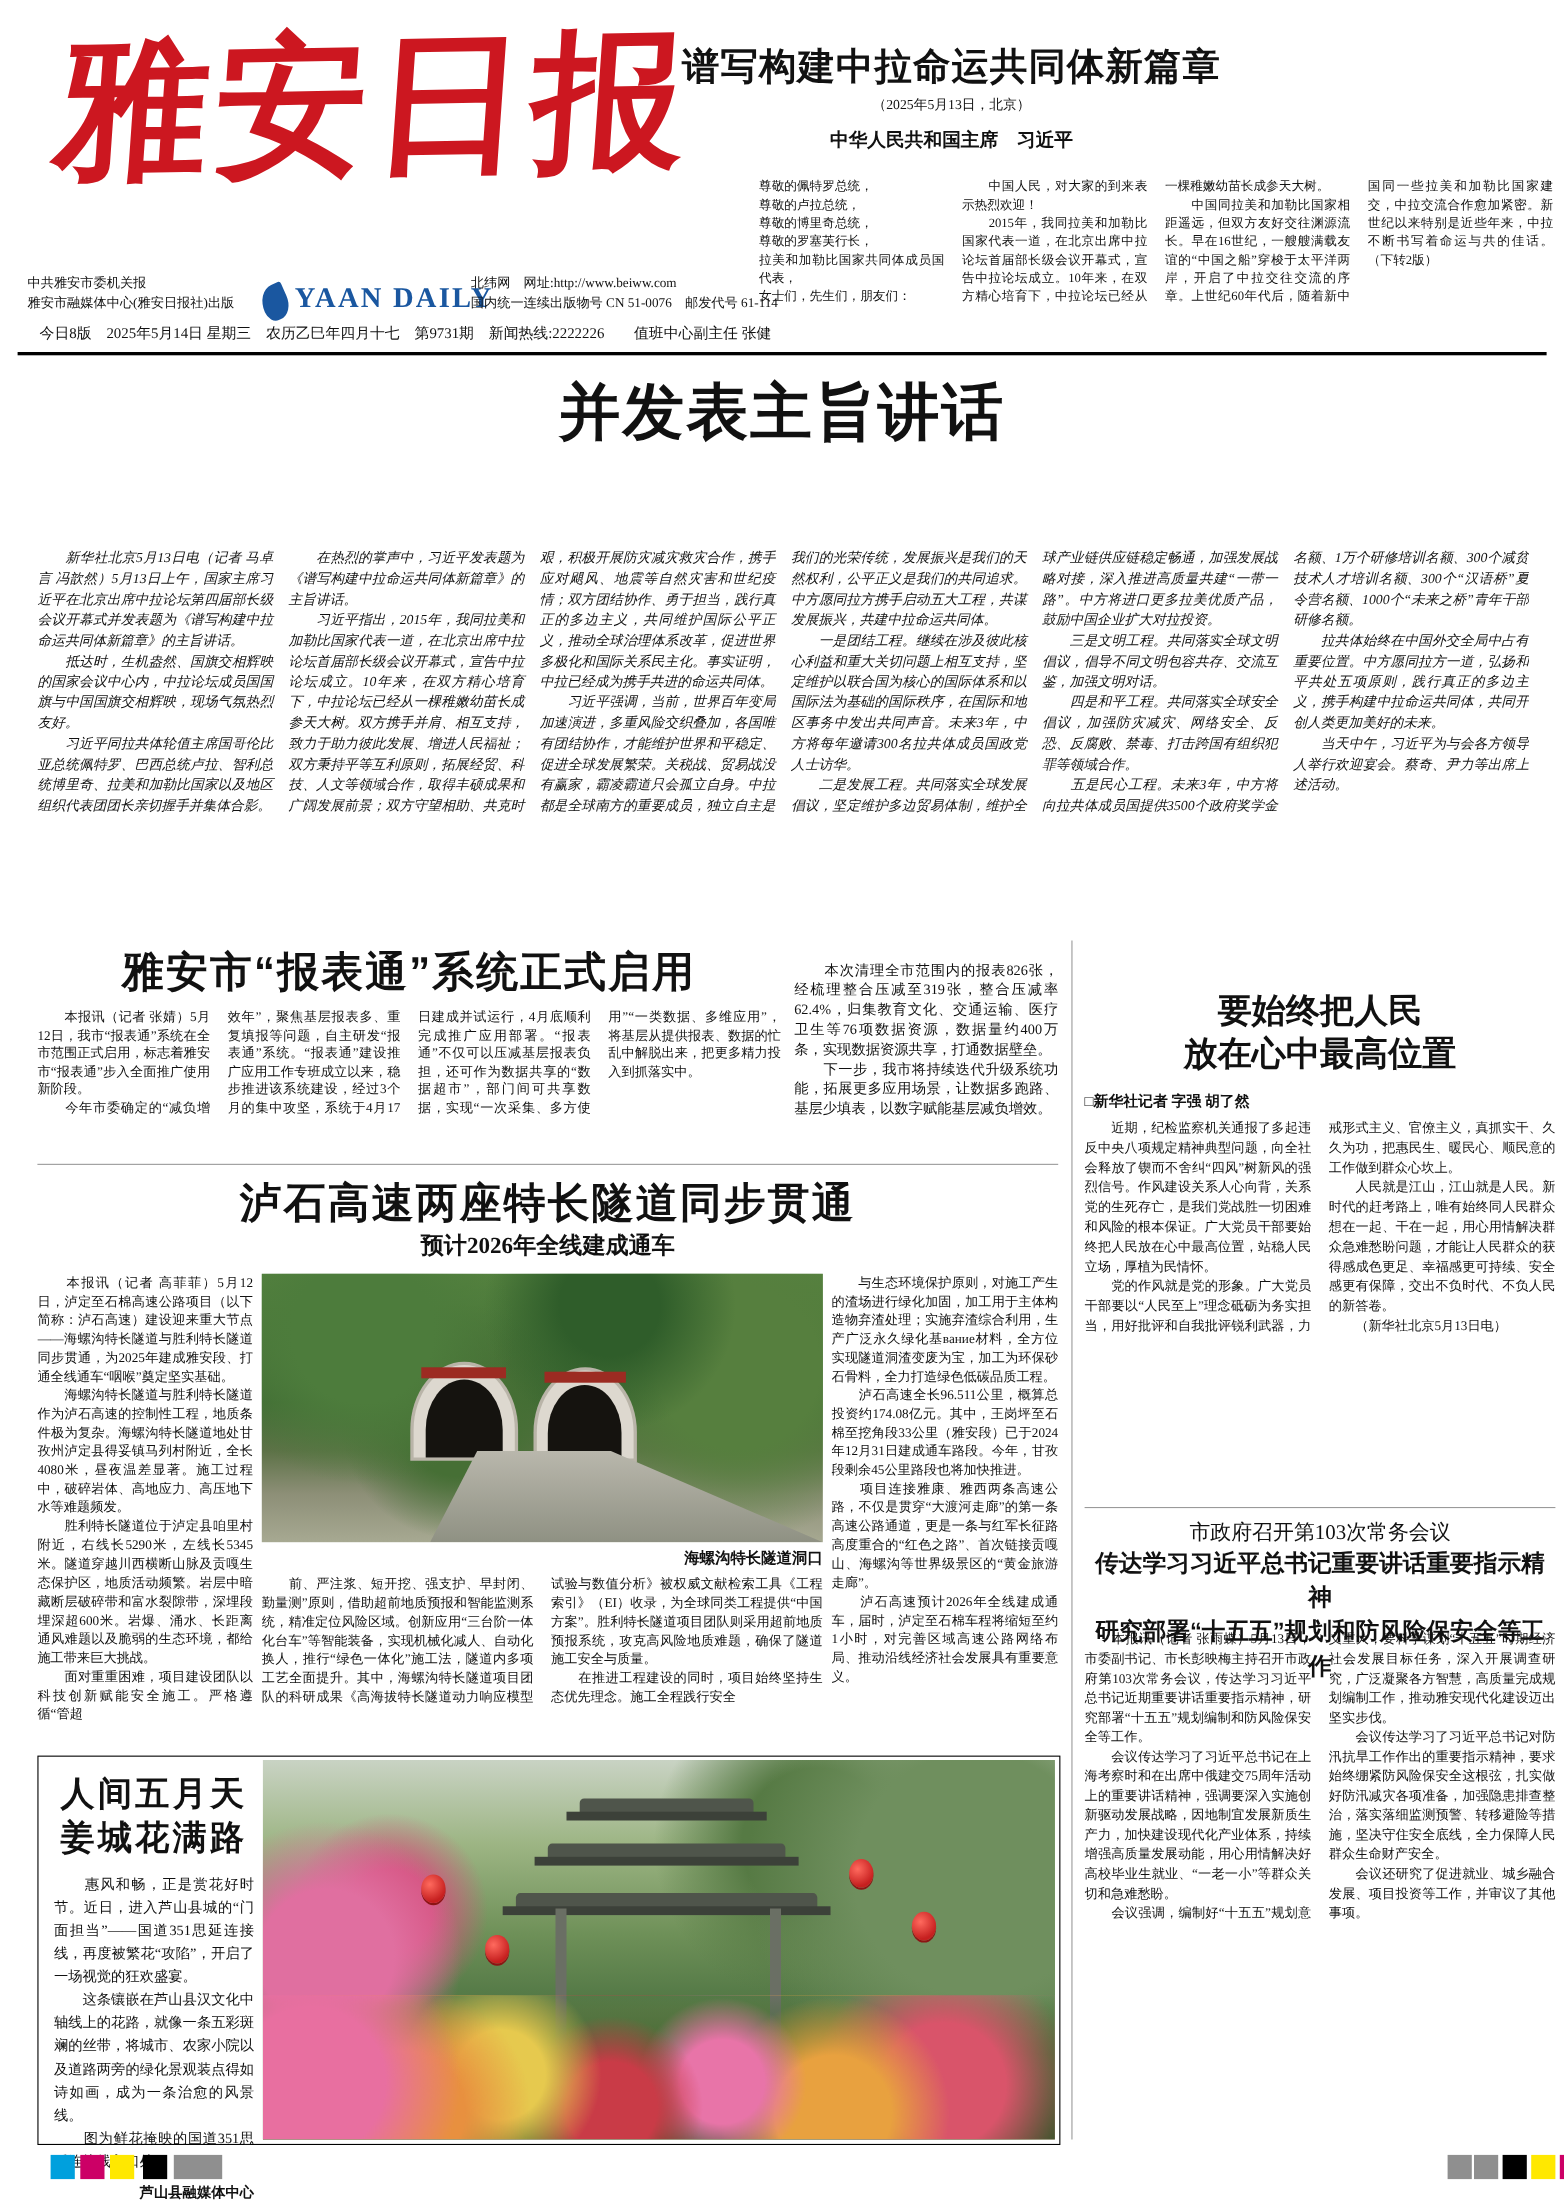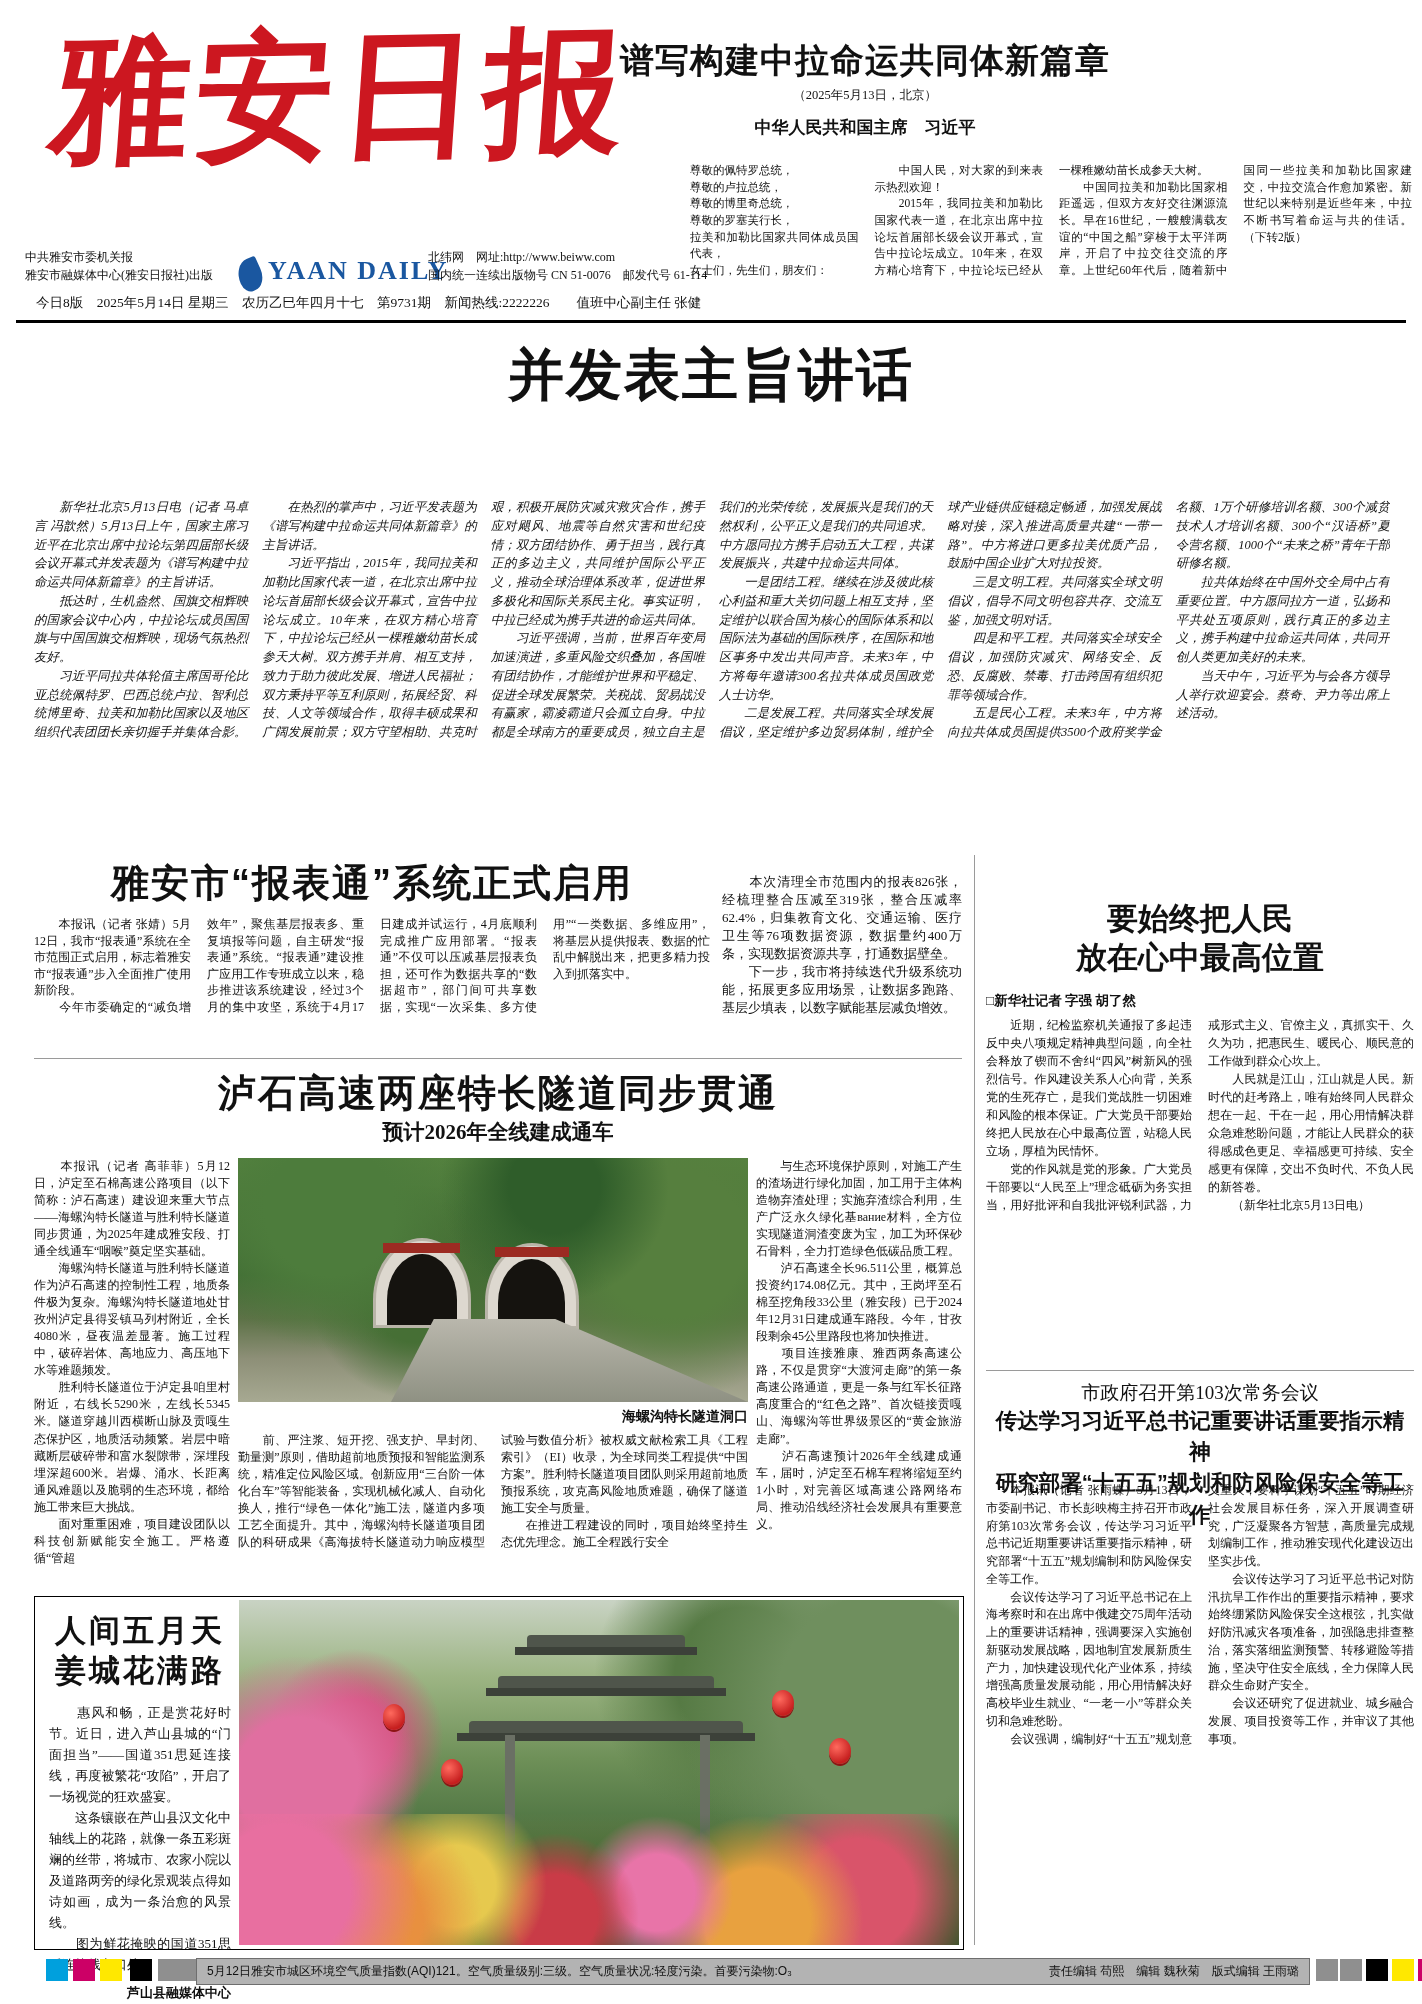--- a/index.html
+++ b/index.html
@@ -245,24 +245,20 @@
     </div>
   </div>
 
   <div class="sq" style="left: 46px; background: rgb(0, 160, 221);"></div>
   <div class="sq" style="left: 73px; background: rgb(204, 0, 102);"></div>
   <div class="sq" style="left: 100px; background: rgb(255, 232, 0);"></div>
   <div class="sq" style="left: 130px; background: rgb(0, 0, 0);"></div>
   <div class="sq" style="left: 158px; background: rgb(143, 143, 143);"></div>
   <div class="sq" style="left: 180px; background: rgb(143, 143, 143);"></div>
 
-  <div class="footer-bar">
-    <span>5月12日雅安市城区环境空气质量指数(AQI)121。空气质量级别:三级。空气质量状况:轻度污染。首要污染物:O₃</span>
-    <span>责任编辑 苟熙　编辑 魏秋菊　版式编辑 王雨璐</span>
-  </div>
 
   <div class="sq" style="left: 1316px; background: rgb(143, 143, 143);"></div>
   <div class="sq" style="left: 1340px; background: rgb(143, 143, 143);"></div>
   <div class="sq" style="left: 1366px; background: rgb(0, 0, 0);"></div>
   <div class="sq" style="left: 1392px; background: rgb(255, 232, 0);"></div>
   <div class="sq" style="left: 1418px; width: 4px; background: rgb(204, 0, 102);"></div>
 
 </div>
 
 </body></html>

